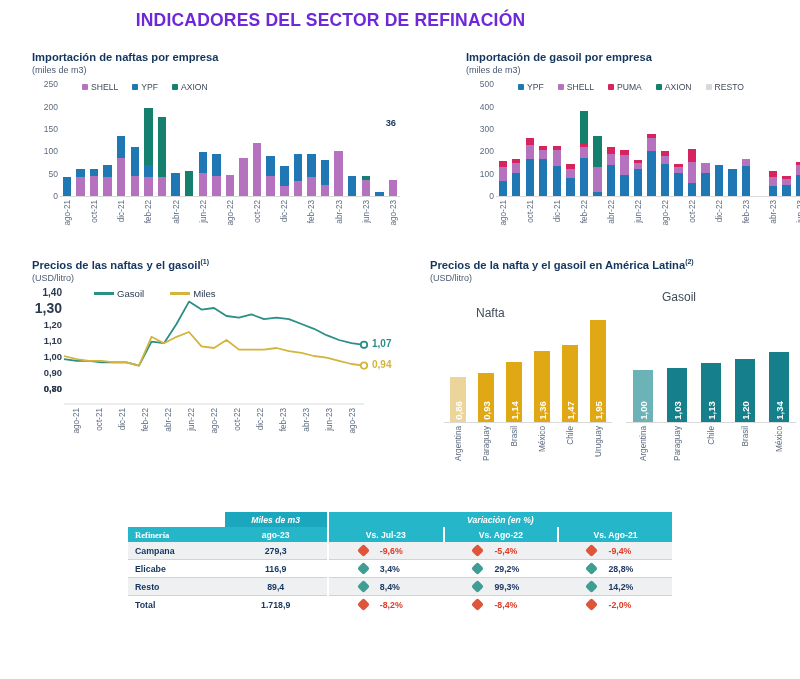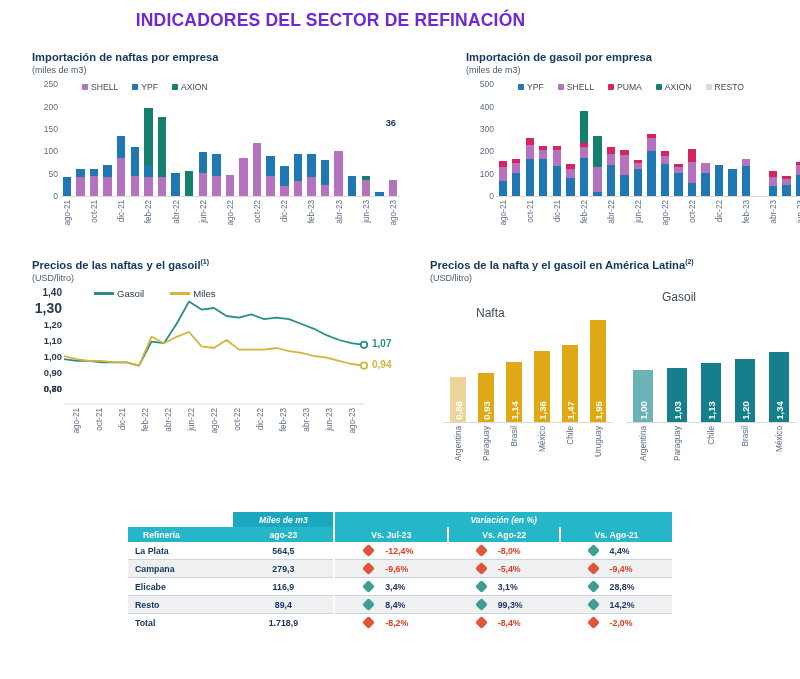--- a/index.html
+++ b/index.html
@@ -78,21 +78,21 @@
   }
 
   
   .tbl{position:absolute;left:128px;top:512px;width:544px;border-collapse:collapse;}
   .tbl td,.tbl th{padding:0;}
   .hdr-top td{height:15px;font-size:8.6px;font-style:italic;font-weight:bold;color:#ffffff;text-align:center;}
   .hdr-top .blank{background:#ffffff;}
   .hdr-top .c-m3{background:#1ba7bd;border-right:2px solid #ffffff;}
   .hdr-top .c-var{background:#25b6c9;}
   .hdr-row td{height:15px;font-size:8.6px;font-weight:bold;color:#ffffff;text-align:center;background:#25b6c9;}
-  .hdr-row td.first{text-align:left;padding-left:15px;}
+  .hdr-row td.first{text-align:left;padding-left:7px;font-family:Liberation Serif, serif;}
   .hdr-row td.sep{border-right:2px solid #ffffff;}
   .tbl tbody td{height:17px;font-size:8.8px;font-weight:bold;border-bottom:1px solid #cfd4da;}
   .tbl tbody tr.alt td{background:#eef0f2;}
   .tbl tbody tr td.name{text-align:left;padding-left:7px;color:#13355e;}
   .tbl tbody tr td.num{text-align:center;color:#13355e;border-right:2px solid #ffffff;}
   .tbl tbody tr td.chg{text-align:left;}
   .chgwrap{display:flex;align-items:center;justify-content:center;gap:12px;}
   .arrow{display:inline-block;width:9px;height:9px;position:relative;flex:0 0 auto;}
   .arrow::before{
     content:"";position:absolute;left:0;top:0;width:9px;height:9px;border-radius:2px;
@@ -797,42 +797,20 @@
       </tr>
       <tr class="hdr-row">
         <td class="first">Refinería</td>
         <td class="sep">ago-23</td>
         <td class="sep">Vs. Jul-23</td>
         <td class="sep">Vs. Ago-22</td>
         <td>Vs. Ago-21</td>
       </tr>
     </thead>
     <tbody id="tbody">
-        <tr>
-          <td class="name">La Plata</td>
-          <td class="num">564,5</td>
-          <td class="chg">
-            <div class="chgwrap">
-              <span class="arrow down"></span>
-              <span class="pct neg">-12,4%</span>
-            </div>
-          </td>
-          <td class="chg">
-            <div class="chgwrap">
-              <span class="arrow down"></span>
-              <span class="pct neg">-8,0%</span>
-            </div>
-          </td>
-          <td class="chg">
-            <div class="chgwrap">
-              <span class="arrow up"></span>
-              <span class="pct pos">4,4%</span>
-            </div>
-          </td>
-        </tr>
         <tr class="alt">
           <td class="name">Campana</td>
           <td class="num">279,3</td>
           <td class="chg">
             <div class="chgwrap">
               <span class="arrow down"></span>
               <span class="pct neg">-9,6%</span>
             </div>
           </td>
           <td class="chg">
@@ -853,21 +831,21 @@
           <td class="num">116,9</td>
           <td class="chg">
             <div class="chgwrap">
               <span class="arrow up"></span>
               <span class="pct pos">3,4%</span>
             </div>
           </td>
           <td class="chg">
             <div class="chgwrap">
               <span class="arrow up"></span>
-              <span class="pct pos">3,1%</span>
+              <span class="pct pos">29,2%</span>
             </div>
           </td>
           <td class="chg">
             <div class="chgwrap">
               <span class="arrow up"></span>
               <span class="pct pos">28,8%</span>
             </div>
           </td>
         </tr>
         <tr class="alt">

